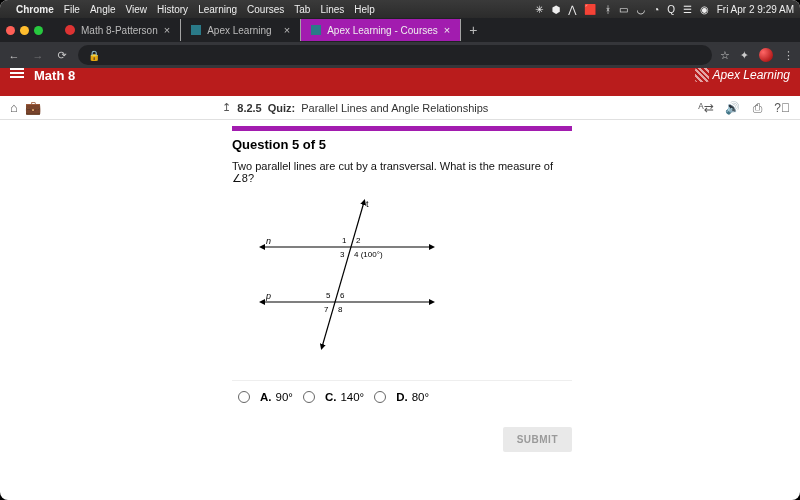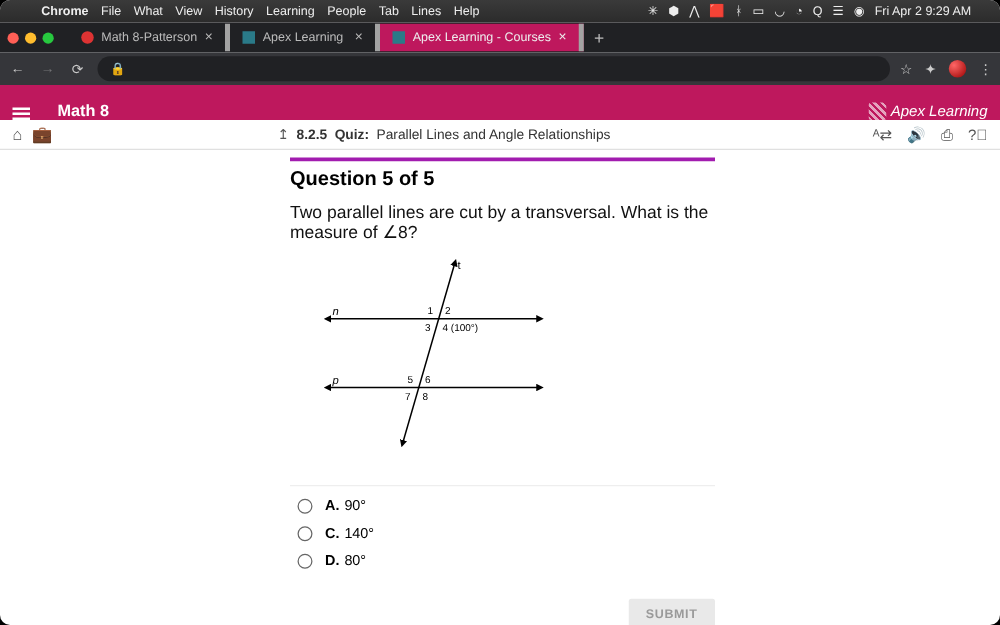--- a/index.html
+++ b/index.html
@@ -1,90 +1,90 @@
 <!DOCTYPE html>
 <html><head>
 <meta charset="utf-8">
 <style>
   * { margin: 0; padding: 0; box-sizing: border-box; }
   body { font-family: -apple-system, BlinkMacSystemFont, "Segoe UI", Arial, sans-serif; font-size: 12px; background: #fff; width: 800px; height: 500px; overflow: hidden; border-radius: 8px; }
 
   
-  .mac-menubar { height: 18px; background: linear-gradient(#3a3a3a,#2b2b2b); color: #eee; display: flex; align-items: center; padding: 0 23px; font-size: 10px; gap: 10px; }
+  .mac-menubar { height: 18px; background: linear-gradient(#3a3a3a,#2b2b2b); color: #eee; display: flex; align-items: center; padding: 0 6px; font-size: 10px; gap: 10px; }
   .mac-menubar .right { margin-left: auto; display: flex; gap: 8px; align-items: center; }
   .mac-menubar span { white-space: nowrap; }
   .apple { font-size: 11px; }
 
   
   .tab-strip { height: 24px; background: #202124; display: flex; align-items: center; padding-left: 6px; }
   .traffic { display: flex; gap: 5px; margin-right: 12px; }
   .dot { width: 9px; height: 9px; border-radius: 50%; }
   .dot.r { background:#ff5f56; } .dot.y{background:#ffbd2e;} .dot.g{background:#27c93f;}
-  .tab { height: 22px; display: flex; align-items: center; color: #bbb; font-size: 10px; padding: 0 10px; border-right: 4px solid #a3a3a3; gap: 6px; min-width: 120px; }
-  .tab.active { background: #be185d; color: #eee; }
+  .tab { height: 22px; display: flex; align-items: center; color: #bbb; font-size: 10px; padding: 0 10px; border-right: 1px solid #a3a3a3; gap: 6px; min-width: 120px; }
+  .tab.active { background: #a21caf; color: #eee; }
   .tab .x { margin-left: auto; font-size: 11px; }
   .tab .fav { width:10px; height:10px; display:inline-block; }
   .newtab { color:#bbb; font-size:14px; padding:0 8px; }
 
   
   .url-bar { height: 26px; background: #35363a; display:flex; align-items:center; padding: 0 6px; gap: 8px; color:#ccc; font-size:11px; }
   .url-bar .navbtn { width:16px; text-align:center; }
   .omnibox { flex:1; background:#202124; border-radius:12px; height:20px; display:flex; align-items:center; padding:0 10px; gap:6px; color:#bbb; }
   .omnibox .lock { font-size:10px; }
   .url-right { display:flex; gap:10px; align-items:center; }
   .avatar { width:14px; height:14px; border-radius:50%; background: radial-gradient(circle at 30% 30%, #f66, #900); }
 
   
-  .apex-bar { height: 28px; background: #be185d; color:#fff; display:flex; align-items:flex-end; padding:0 10px; gap:22px; font-size:13px; }
+  .apex-bar { height: 28px; background: #b91c1c; color:#fff; display:flex; align-items:flex-start; padding:0 10px; gap:10px; font-size:13px; }
   .hamburger { display:flex; flex-direction:column; gap:2px; }
   .hamburger span { width:14px; height:2px; background:#fff; }
   .apex-bar .title { font-weight:600; }
   .apex-bar .brand { margin-left:auto; font-size:12px; display:flex; align-items:center; gap:4px; font-style: italic; }
   .apex-bar .brand::before { content:""; width:14px; height:14px; background:#fff; mask: none; border-radius:2px; background: repeating-linear-gradient(45deg,#fff 0 2px,transparent 2px 4px); opacity:.6; }
 
   
   .crumb-row { height: 24px; border-bottom:1px solid #e0e0e0; display:flex; align-items:center; padding:0 10px; gap:10px; font-size:11px; color:#333; }
   .crumb-row .lefticons { display:flex; gap:8px; color:#555; font-size:13px; }
   .crumb-row .center { margin-left:170px; display:flex; align-items:center; gap:6px; }
   .crumb-row .crumb-code { font-weight:600; }
   .crumb-row .righticons { margin-left:auto; display:flex; gap:12px; color:#555; font-size:12px; }
 
   
   .stage { height: calc(500px - 18px - 24px - 26px - 28px - 24px); overflow-y:auto; }
   .question-wrap { width: 340px; margin-left: 232px; padding-top: 6px; }
-  .q-header { font-weight:700; font-size:16px; margin-bottom:8px; border-top:3px solid #a21caf; padding-top:6px; }
-  .q-text { font-size:14px; color:#111; margin-bottom:12px; }
+  .q-header { font-weight:700; font-size:13px; margin-bottom:8px; border-top:5px solid #a21caf; padding-top:6px; }
+  .q-text { font-size:11px; color:#111; margin-bottom:12px; }
 
   .figure { width:220px; height:160px; margin: 0 0 14px 10px; }
 
   .divider { border-top:1px solid #eee; margin:6px 0 10px; }
 
-  .choices { display:flex; flex-direction:column; gap:10px; margin-left:6px; }
+  .choices { display:flex; gap:10px; margin-left:6px; }
   .choice { display:flex; align-items:center; gap:10px; font-size:11.5px; }
   .radio { width:12px; height:12px; border:1.5px solid #666; border-radius:50%; flex-shrink:0; }
   .choice b { margin-right:4px; }
 
   .submit-row { display:flex; justify-content:flex-end; margin-top:24px; }
   .submit-btn { background:#e9e9e9; color:#9a9a9a; font-size:10px; letter-spacing:.5px; padding:7px 14px; border:none; border-radius:2px; font-weight:600; }
 
   
   html { background:#000; }
 </style>
 </head>
 <body>
 
 <div class="mac-menubar">
   <span class="apple"></span>
   <span style="font-weight:600">Chrome</span>
   <span>File</span>
-  <span>What</span>
+  <span>Angle</span>
   <span>View</span>
   <span>History</span>
   <span>Learning</span>
-  <span>People</span>
+  <span>Courses</span>
   <span>Tab</span>
   <span>Lines</span>
   <span>Help</span>
   <div class="right">
     <span>✳</span>
     <span>⬢</span>
     <span>⋀</span>
     <span>🟥</span>
     <span>ᚼ</span>
     <span>▭</span>

